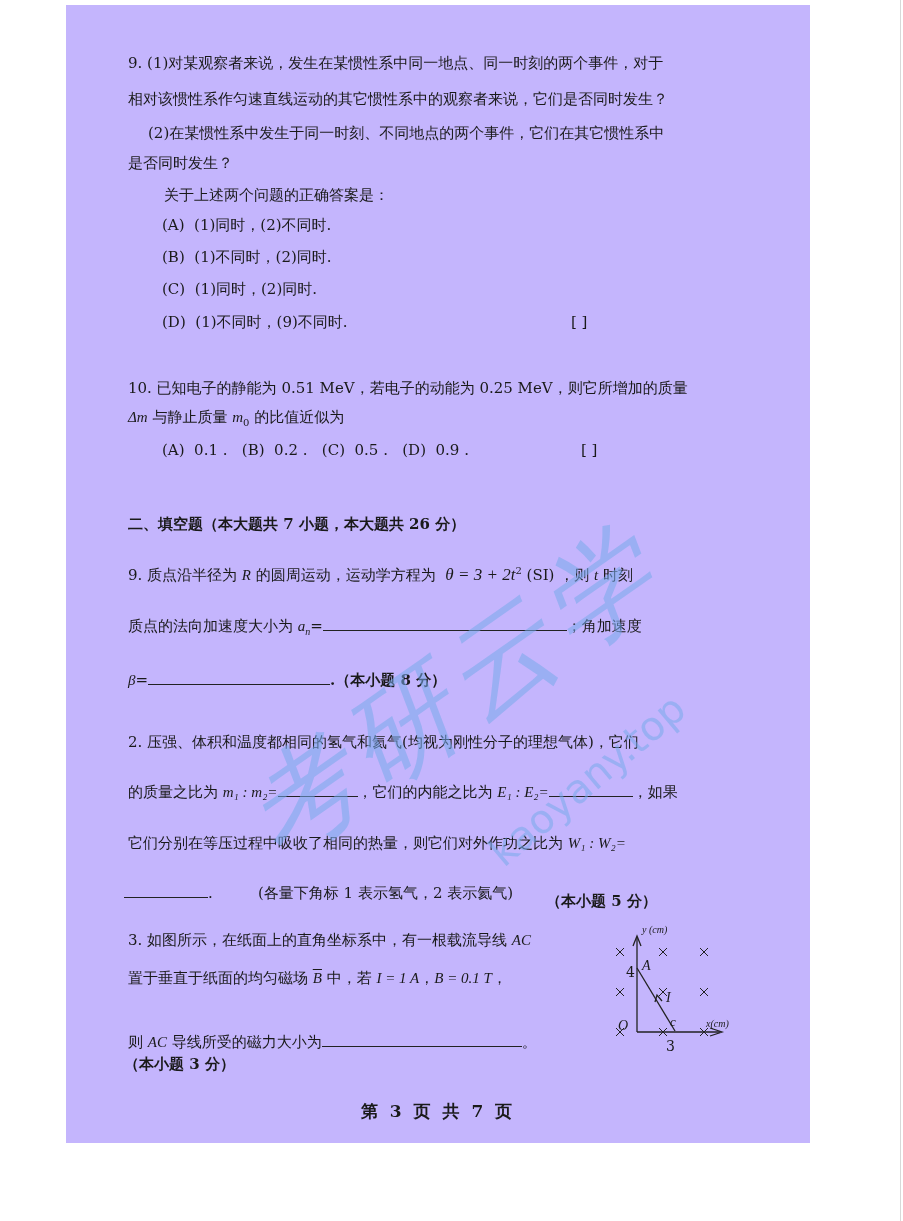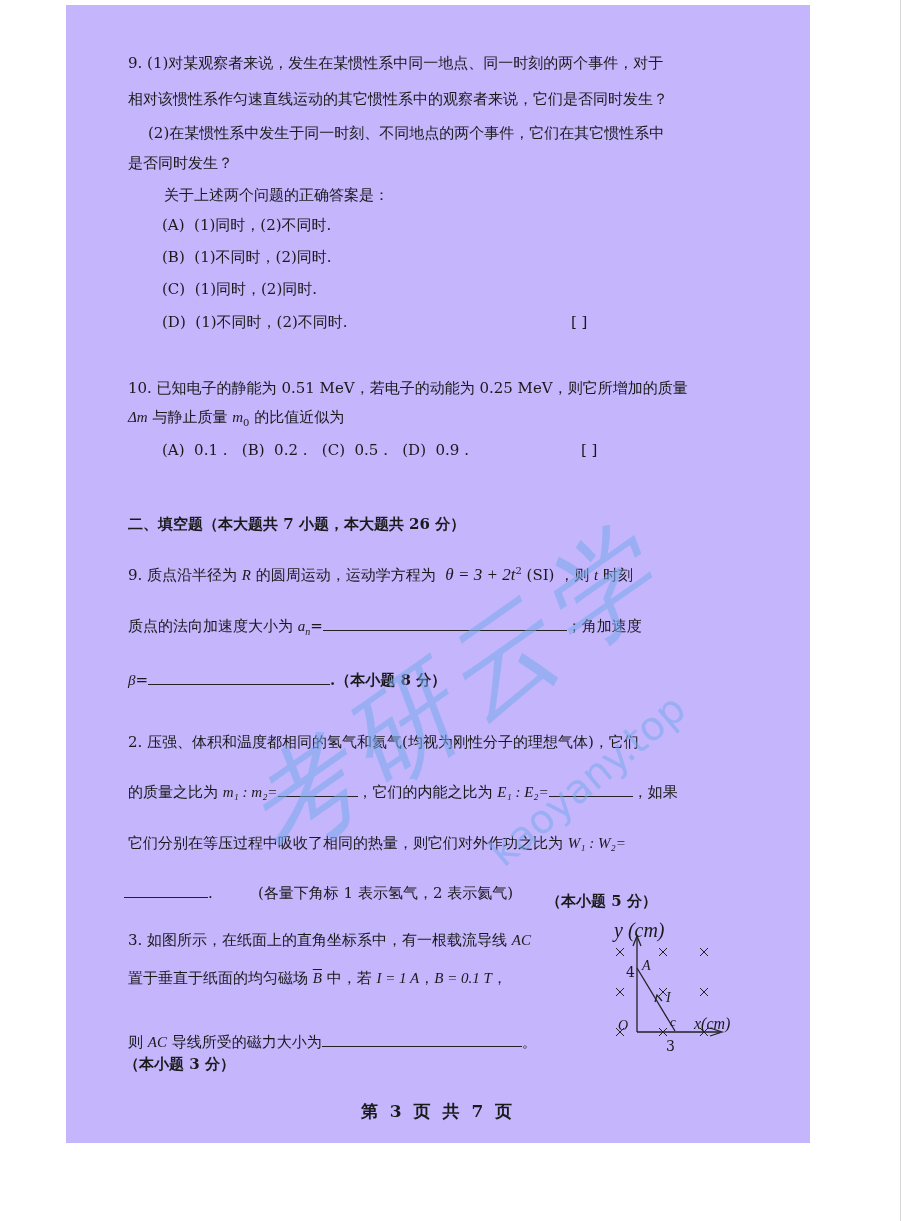--- a/index.html
+++ b/index.html
@@ -39,21 +39,21 @@
   <div class="line" style="left:96px; top:210px;">
     <span>(A)</span>&nbsp;&nbsp;<span>(1)同时，(2)不同时.</span>
   </div>
   <div class="line" style="left:96px; top:242px;">
     <span>(B)</span>&nbsp;&nbsp;<span>(1)不同时，(2)同时.</span>
   </div>
   <div class="line" style="left:96px; top:274px;">
     <span>(C)</span>&nbsp;&nbsp;<span>(1)同时，(2)同时.</span>
   </div>
   <div class="line" style="left:96px; top:307px;">
-    <span>(D)</span>&nbsp;&nbsp;<span>(1)不同时，(2)不同时.</span>
+    <span>(D)</span>&nbsp;&nbsp;<span>(1)不同时，(9)不同时.</span>
   </div>
   <div class="line" style="left:505px; top:307px;">[          ]</div>
 
   <div class="line" style="left:62px; top:373px;">10. 已知电子的静能为 0.51 MeV，若电子的动能为 0.25 MeV，则它所增加的质量</div>
   <div class="line" style="left:62px; top:402px;">
     <span class="it">Δm</span><span> 与静止质量 </span><span class="it">m</span><sub>0</sub><span> 的比值近似为</span>
   </div>
   <div class="line" style="left:96px; top:435px;">
     <span>(A)</span>&nbsp;&nbsp;<span>0.1 .</span>&nbsp;&nbsp;
     <span>(B)</span>&nbsp;&nbsp;<span>0.2 .</span>&nbsp;&nbsp;
@@ -119,22 +119,22 @@
         <path d="M94,30 l8,8 M102,30 l-8,8"></path>
         <path d="M10,70 l8,8 M18,70 l-8,8"></path>
         <path d="M53,70 l8,8 M61,70 l-8,8"></path>
         <path d="M94,70 l8,8 M102,70 l-8,8"></path>
         <path d="M10,110 l8,8 M18,110 l-8,8"></path>
         <path d="M53,110 l8,8 M61,110 l-8,8"></path>
         <path d="M94,110 l8,8 M102,110 l-8,8"></path>
       </g>
     </g>
   </svg>
-  <span class="line it" style="left:8px; top:2px; font-size:20px;">y (cm)</span>
-  <span class="line it" style="left:88px; top:96px; font-size:16px;">x(cm)</span>
+  <span class="line it" style="left:36px; top:2px; font-size:10px;">y (cm)</span>
+  <span class="line it" style="left:100px; top:96px; font-size:10px;">x(cm)</span>
   <span class="line it" style="left:12px; top:98px; font-size:14px;">O</span>
   <span class="line it" style="left:36px; top:38px; font-size:14px;">A</span>
   <span class="line it" style="left:64px; top:94px; font-size:13px;">c</span>
   <span class="line it" style="left:60px; top:70px; font-size:14px;">I</span>
   <span class="line" style="left:20px; top:44px; font-size:14px;">4</span>
   <span class="line" style="left:60px; top:118px; font-size:14px;">3</span>
 </div>
 
 <div class="watermark wm-cn" style="left:215px; top:770px;">考研云学</div>
 <div class="watermark wm-url" style="left:480px; top:840px;">kaoyany.top</div>

